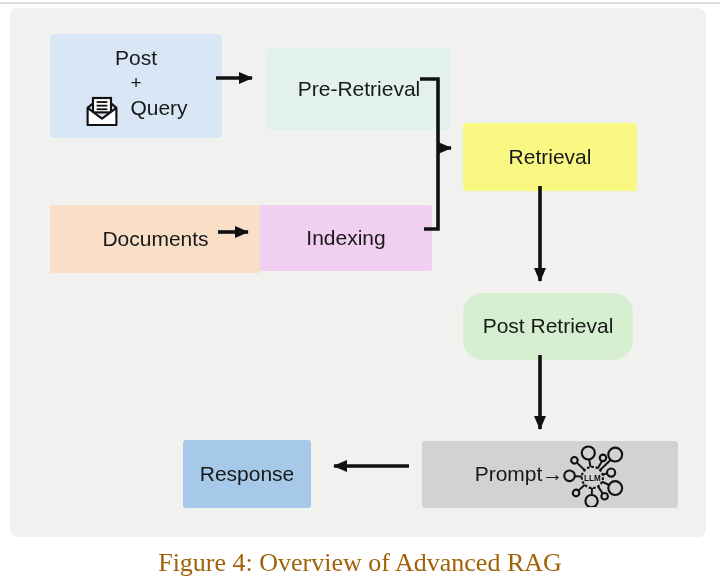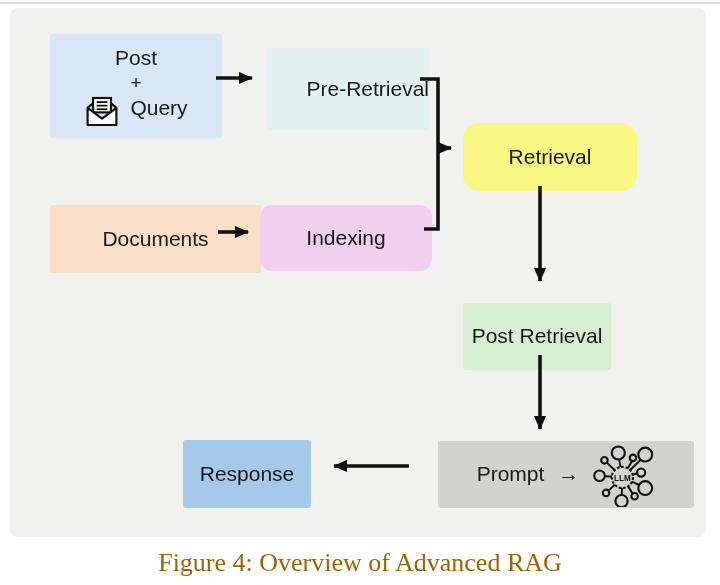--- a/index.html
+++ b/index.html
@@ -12,26 +12,26 @@
     position:absolute;left:10px;top:8px;width:696px;height:529px;
     background:#f1f1ef;border-radius:8px;
   }
   .node{
     position:absolute;display:flex;align-items:center;justify-content:center;
     color:#191919;font-size:21px;border-radius:3px;line-height:1.25;
   }
   .node-user-query{left:40px;top:26px;width:172px;height:104px;flex-direction:column;justify-content:center;}
   .node-user-query .uq-line{display:flex;gap:10px;}
   .node-user-query .plus{font-size:19px;}
-  .node-pre-retrieval{left:257px;top:40px;width:162px;height:82px;justify-content:flex-end;}
+  .node-pre-retrieval{left:257px;top:40px;width:184px;height:82px;}
   .node-documents{left:40px;top:197px;width:211px;height:68px;}
   .node-indexing{left:250px;top:197px;width:172px;height:66px;}
-  .node-retrieval{left:453px;top:115px;width:174px;height:68px;border-radius:16px;}
-  .node-post-retrieval{left:453px;top:295px;width:148px;height:67px;}
-  .node-prompt{left:412px;top:433px;width:256px;height:67px;gap:14px;margin-left:16px;}
+  .node-retrieval{left:453px;top:115px;width:174px;height:68px;}
+  .node-post-retrieval{left:453px;top:285px;width:170px;height:67px;border-radius:20px;}
+  .node-prompt{left:412px;top:433px;width:256px;height:67px;}
   .node-response{left:173px;top:432px;width:128px;height:68px;}
   .arrows{position:absolute;left:0;top:0;width:720px;height:585px;pointer-events:none;}
   .icon{display:inline-flex;align-items:center;justify-content:center;}
   .caption{
     position:absolute;left:0;top:548px;width:720px;text-align:center;
     font-family:"Liberation Serif","DejaVu Serif",serif;font-size:26px;color:#a16207;
   }
 </style>
 </head>
 <body>
@@ -60,21 +60,21 @@
   </div>
 
   <div class="node node-pre-retrieval" style="background-color: rgb(226, 241, 238);">
     <span>Pre-Retrieval</span>
   </div>
 
   <div class="node node-documents" style="background-color: rgb(249, 223, 200);">
     <span>Documents</span>
   </div>
 
-  <div class="node node-indexing" style="background-color: rgb(240, 207, 240); border-radius: 12px;">
+  <div class="node node-indexing" style="background-color: rgb(240, 207, 240);">
     <span>Indexing</span>
   </div>
 
   <div class="node node-retrieval" style="background-color: rgb(249, 248, 131);">
     <span>Retrieval</span>
   </div>
 
   <div class="node node-post-retrieval" style="background-color: rgb(215, 239, 209);">
     <span>Post Retrieval</span>
   </div>

